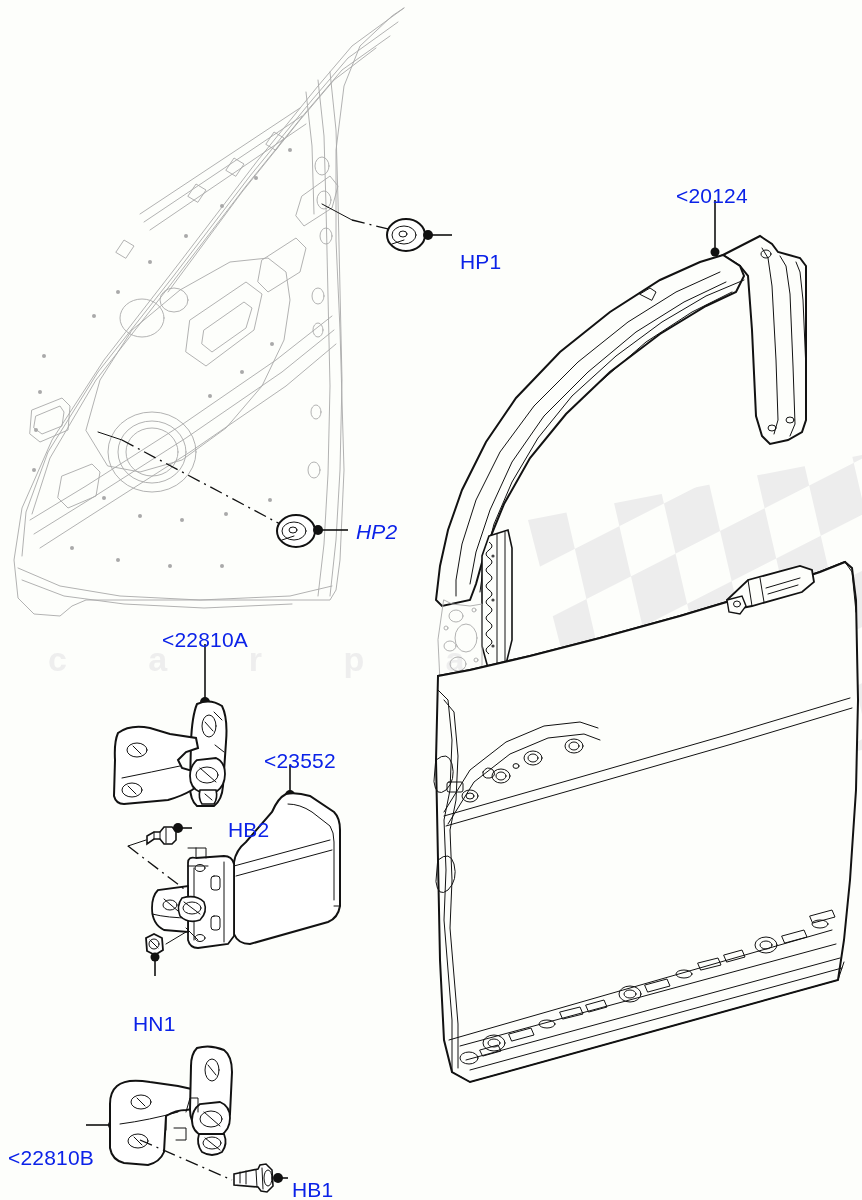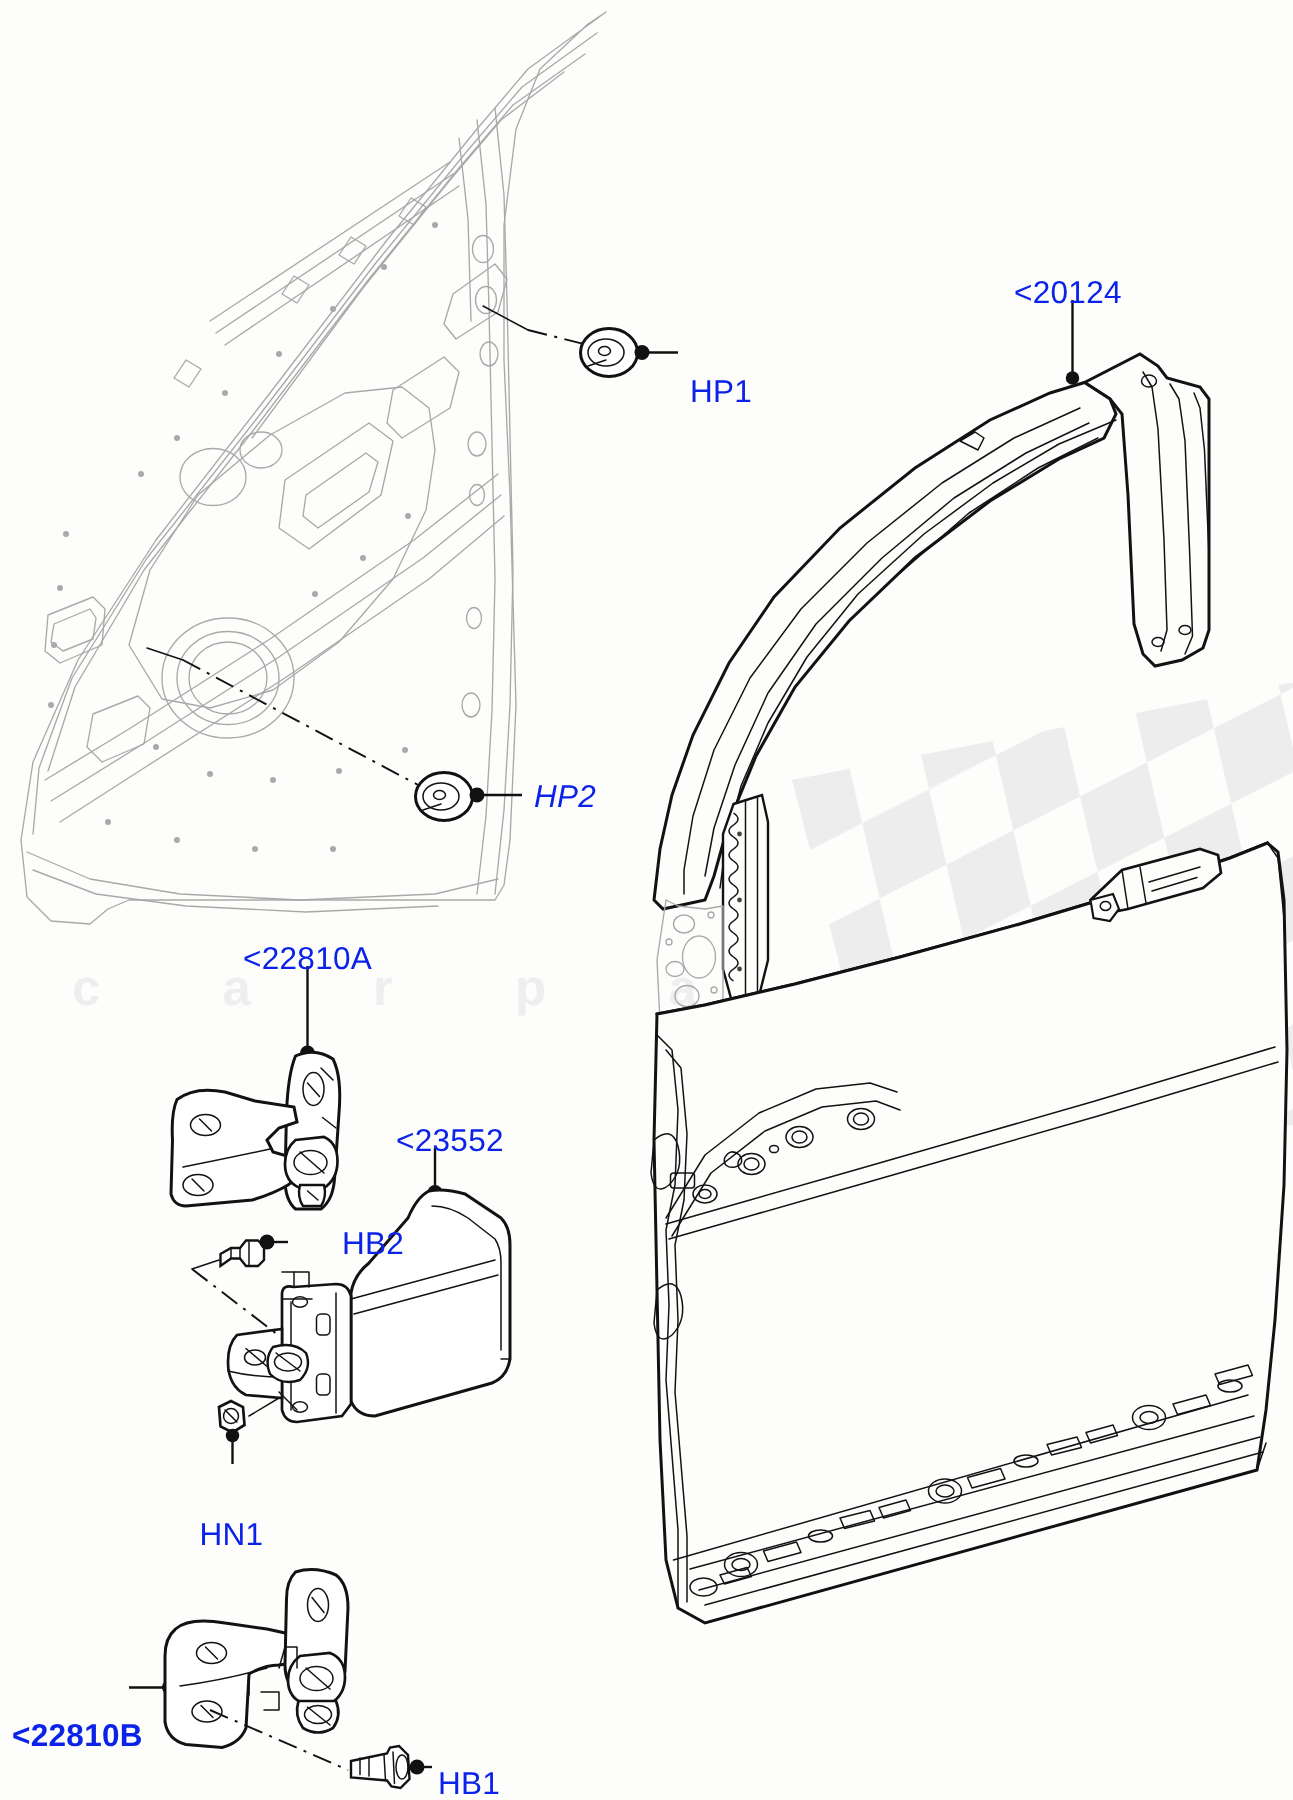--- a/index.html
+++ b/index.html
@@ -443,17 +443,17 @@
   </svg>
 
   <div class="layer">
     <div class="lbl" style="left:460px;top:225px;margin-top:25px;">HP1</div>
     <div class="lbl" style="left:356px;top:520px;font-style:italic;">HP2</div>
     <div class="lbl" style="left:676px;top:184px;">&lt;20124</div>
     <div class="lbl" style="left:162px;top:628px;">&lt;22810A</div>
     <div class="lbl" style="left:264px;top:749px;text-align:right;">&lt;23552</div>
     <div class="lbl" style="left:196px;top:818px;margin-left:32px;">HB2</div>
     <div class="lbl" style="left:133px;top:1012px;">HN1</div>
-    <div class="lbl" style="left:8px;top:1146px;font-weight:bold;">&lt;22810B</div>
+    <div class="lbl" style="left:8px;top:1146px;">&lt;22810B</div>
     <div class="lbl" style="left:292px;top:1178px;">HB1</div>
   </div>
 
 </div>
 
 </body></html>

